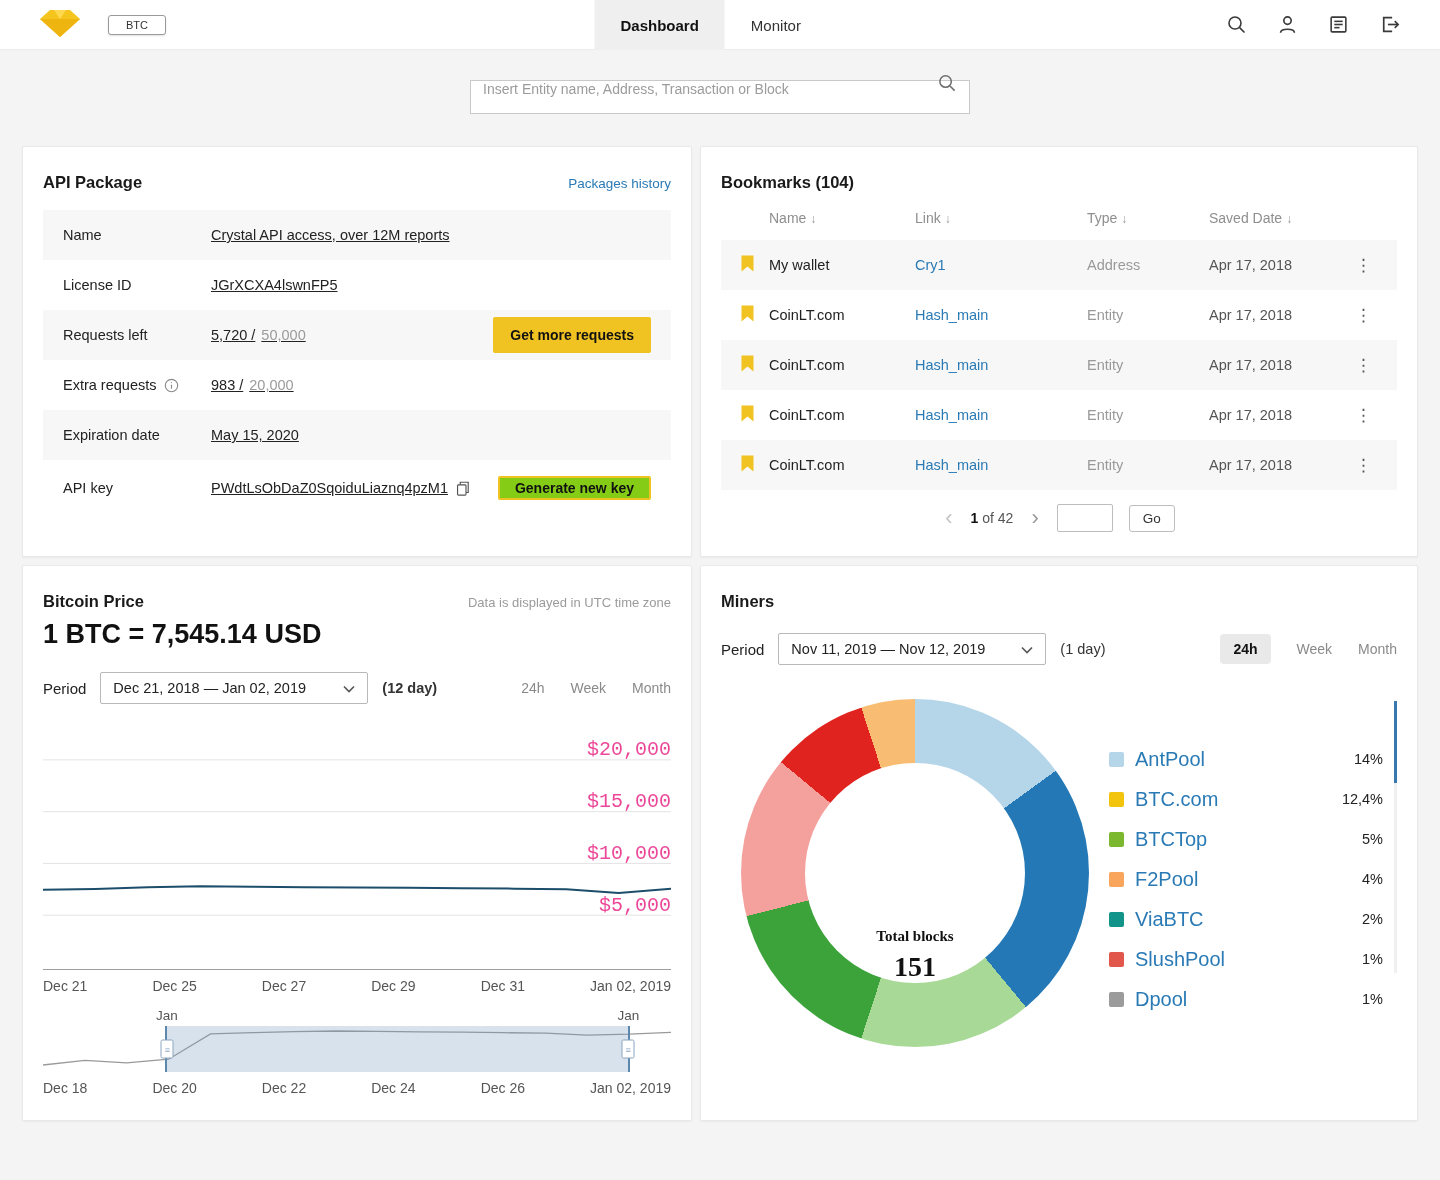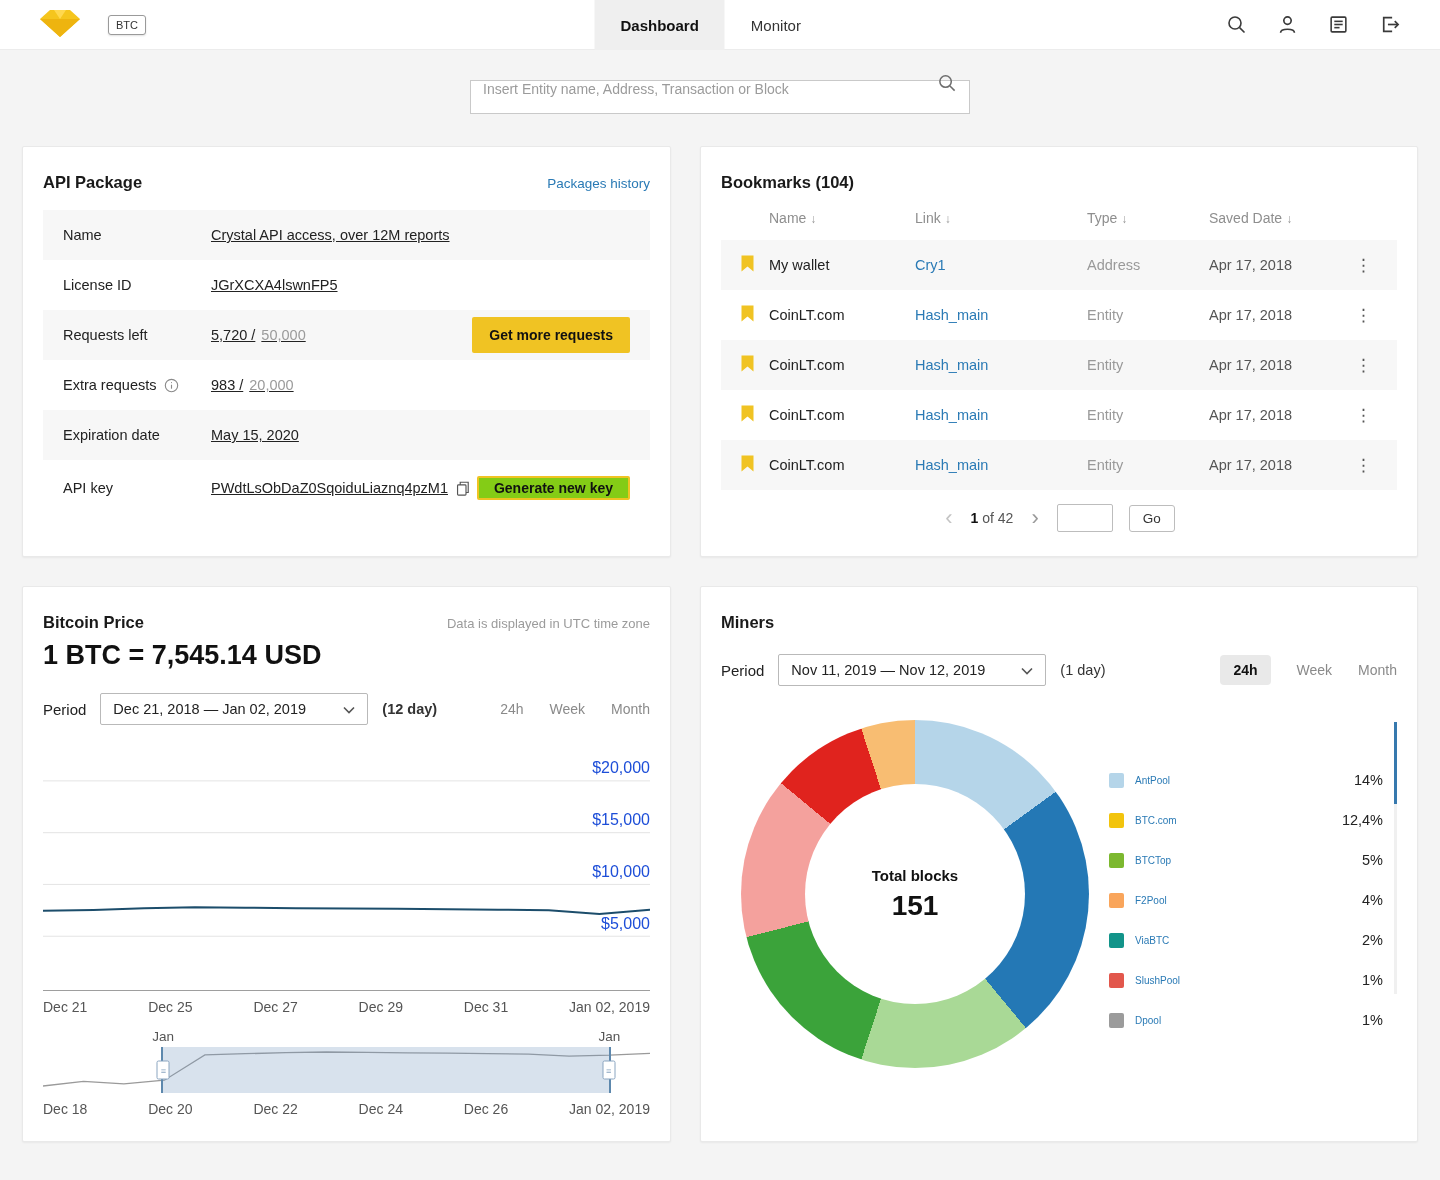--- a/index.html
+++ b/index.html
@@ -4,39 +4,39 @@
 <style>
   * { box-sizing: border-box; margin: 0; padding: 0; }
   html,body { background:#f4f4f4; font-family:"Liberation Sans", sans-serif; color:#222; }
   body { width:1440px; }
   [data-interactable="true"] { cursor:pointer; }
 
   
   .navbar { position:relative; height:50px; background:#fff; border-bottom:1px solid #ececec;
             display:flex; align-items:center; padding:0 40px; }
   .nav-left { display:flex; align-items:center; gap:28px; }
-  .btc-badge { font-size:11px; border:1px solid #9a9a9a; border-radius:3px; padding:3px 7px;
+  .btc-badge { font-size:11px; border:1px solid #9a9a9a; border-radius:3px; padding:3px 17px;
                color:#333; box-shadow:0 1px 2px rgba(0,0,0,.12); background:#fff;text-align:right; }
   .nav-center { position:absolute; left:50%; top:0; transform:translateX(-54%); height:50px;
                 display:flex; align-items:stretch; }
   .nav-tab { display:flex; align-items:center; padding:0 26px; font-size:15px; color:#333; }
   .nav-tab.active { background:#efefef; font-weight:bold; color:#111; }
   .nav-right { margin-left:auto; display:flex; align-items:center; gap:30px; }
   .nav-icon svg { display:block; }
 
   
   .search-wrap { display:flex; justify-content:center; padding:30px 0 32px; }
   .search-box { width:500px; height:28px; background:#fff; border:1px solid #c9c9c9;
                 display:flex; align-items:flex-end; padding:16px 12px; }
   .search-box input { flex:1; border:none; outline:none; font-size:14px; color:#333;
                       font-family:"Liberation Sans", sans-serif; background:transparent; }
   .search-box input::placeholder { color:#9b9b9b; }
 
   
-  .main { display:grid; grid-template-columns:1fr 1fr; gap:29px; padding:0 22px 24px; }
+  .main { display:grid; grid-template-columns:1fr 1fr; gap:8px; padding:0 22px 24px; }
   .card { background:#fff; border:1px solid #e9e9e9; border-radius:2px;
           box-shadow:0 1px 2px rgba(0,0,0,.05); padding:26px 20px 24px; }
   .card-head { display:flex; align-items:baseline; justify-content:space-between; margin-bottom:18px; }
   .card-title { font-size:16.5px; font-weight:bold; color:#1a1a1a; }
   .blue-link { color:#2a7ab5; font-size:13.5px; text-decoration:none; }
 
   
   .api-header { display:flex; padding:0 20px 14px; color:#8e8e8e; font-size:14px; }
   .api-header .col1 { width:148px; }
   .api-row { display:flex; align-items:center; min-height:50px; padding:0 20px; font-size:14.5px; }
@@ -79,46 +79,46 @@
   .btc-price { font-size:27px; font-weight:bold; color:#111; margin:4px 0 22px; }
   .period-row { display:flex; align-items:center; gap:14px; font-size:14.5px; }
   .period-label { color:#222; font-size:15px; }
   .select-box { width:268px; height:32px; border:1px solid #b9b9b9; border-radius:2px; background:#fff;
                 display:flex; align-items:center; justify-content:space-between; padding:0 12px;
                 font-size:14.5px; color:#222; }
   .range-group { margin-left:auto; display:flex; align-items:center; gap:26px; font-size:14px; color:#8a8a8a; }
   .range-opt.chip-active { background:#e9e9e9; border-radius:4px; padding:7px 13px; color:#111; font-weight:bold; }
   .price-chart { position:relative; height:240px; margin-top:26px; border-bottom:1px solid #9e9e9e; }
   .price-chart svg { position:absolute; inset:0; width:100%; height:100%; }
-  .y-tick { position:absolute; right:0; font-size:16px; color:#1d4ed8; background:transparent; }
+  .y-tick { position:absolute; right:0; font-size:20px; color:#ec4899; background:transparent;font-family:Liberation Mono, monospace; }
   .y-tick.t0 { top:8px; } .y-tick.t1 { top:60px; } .y-tick.t2 { top:112px; } .y-tick.t3 { top:164px; }
   .x-ticks { display:flex; justify-content:space-between; margin-top:8px; font-size:14px; color:#555; }
   .brush-labels { position:relative; height:18px; margin-top:14px; font-size:13.5px; color:#555; }
   .brush-labels .jl { position:absolute; left:18%; } .brush-labels .jr { position:absolute; left:91.5%; }
   .brush { position:relative; height:46px; }
   .brush svg { position:absolute; inset:0; width:100%; height:100%; }
   .brush-sel { position:absolute; top:0; bottom:0; left:19.5%; width:74%;
                background:rgba(114,152,189,0.28); border-left:2px solid #5d88ad; border-right:2px solid #5d88ad; }
   .brush-handle { position:absolute; top:50%; width:13px; height:19px; background:#fff;
                   border:1px solid #8aa5c0; border-radius:2px; transform:translate(-50%,-50%);
                   display:flex; align-items:center; justify-content:center; font-size:9px; color:#8aa5c0; }
   .brush-handle.left { left:0; } .brush-handle.right { left:100%; }
 
   
   .miners-body { display:flex; margin-top:34px; }
   .donut-wrap { width:388px; display:flex; justify-content:center; }
   .donut { position:relative; width:348px; height:348px; border-radius:50%; }
   .donut-hole { position:absolute; inset:64px; background:#fff; border-radius:50%;
-                display:flex; flex-direction:column; align-items:center; justify-content:center; gap:6px; }
+                display:flex; flex-direction:column; align-items:center; justify-content:flex-end; gap:6px;font-family:Liberation Serif, serif; }
   .donut-label { font-size:15px; font-weight:bold; color:#111; }
   .donut-value { font-size:28px; font-weight:bold; color:#111; }
   .legend { flex:1; padding:40px 14px 0 0; position:relative; }
   .legend-item { display:flex; align-items:center; gap:11px; height:40px; }
   .legend-swatch { width:15px; height:15px; border-radius:2px; flex:0 0 15px; }
-  .legend-name { color:#2a7ab5; font-size:10px; text-decoration:none; }
+  .legend-name { color:#2a7ab5; font-size:20px; text-decoration:none; }
   .legend-pct { margin-left:auto; font-size:14.5px; color:#222; }
   .legend-scrollbar { position:absolute; right:0; top:2px; width:3px; height:272px; background:#f0f0f0; }
   .legend-thumb { width:3px; height:82px; background:#3779ae; }
 </style>
 </head>
 <body>
 
 <header class="navbar" data-interactable="false">
   <div class="nav-left">
     <span data-interactable="true">

